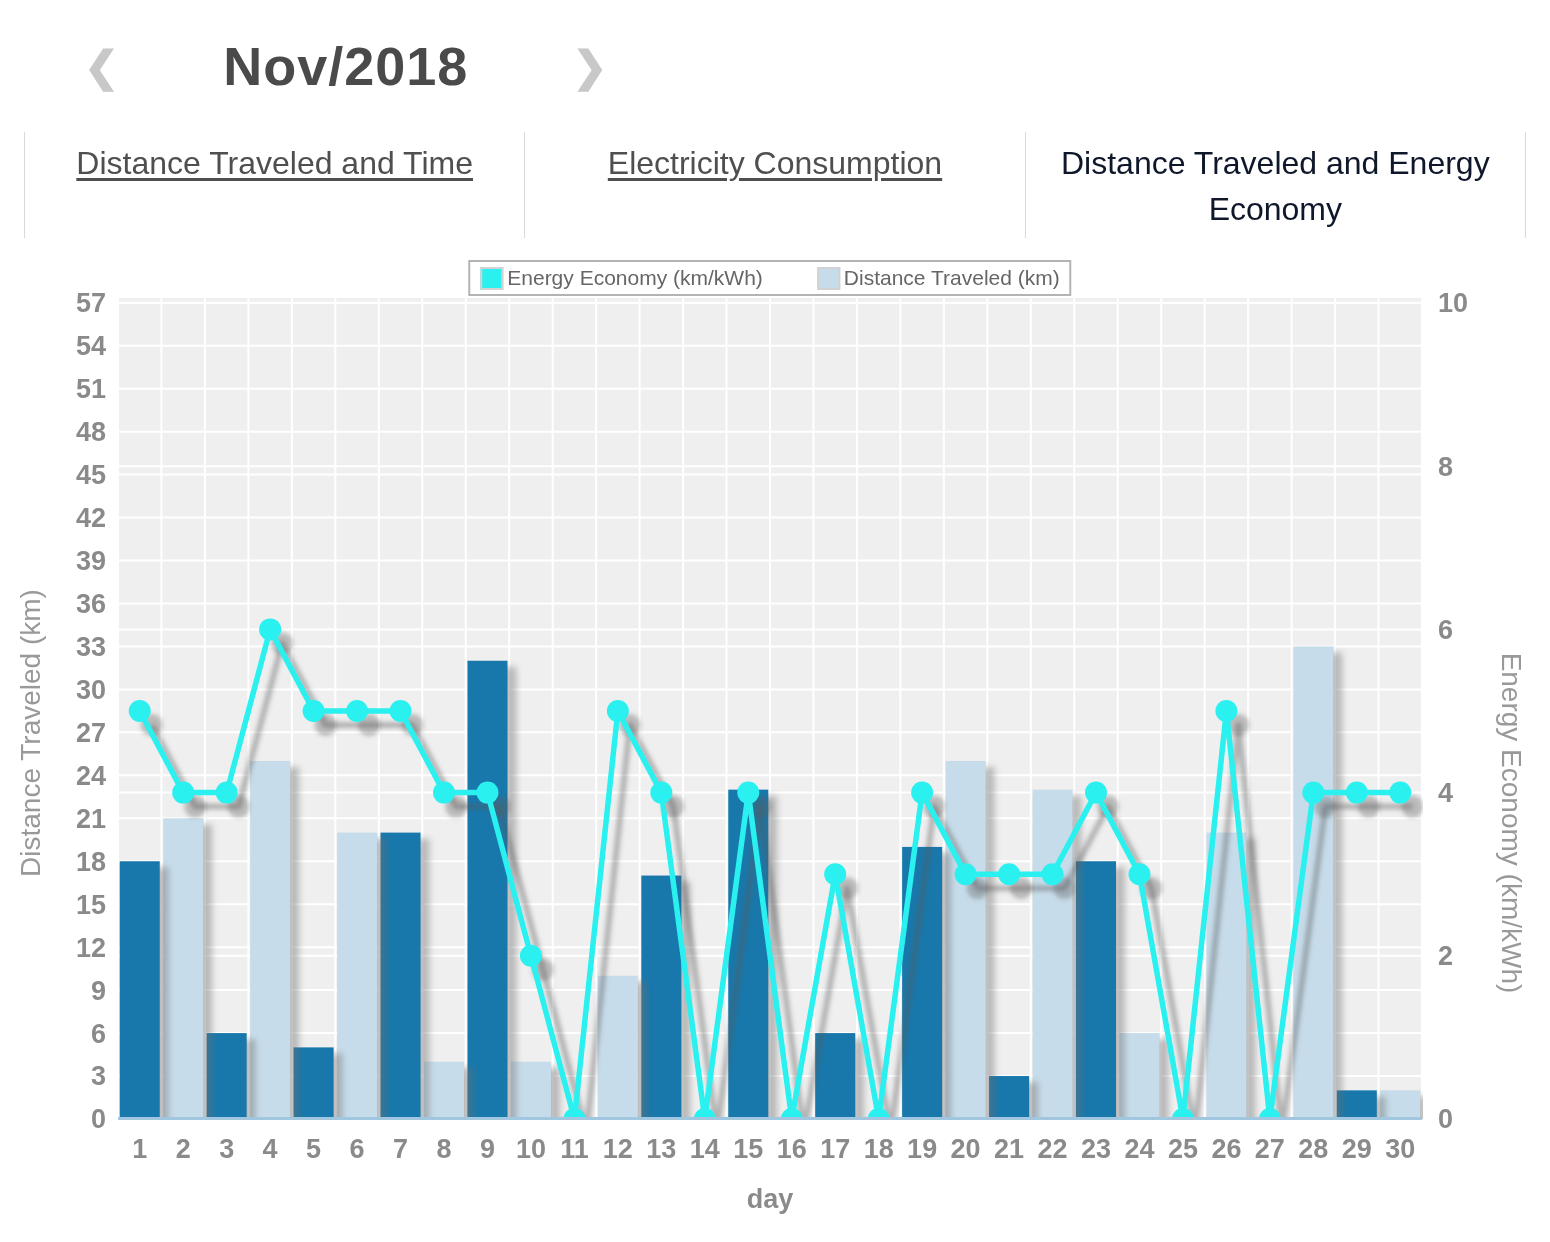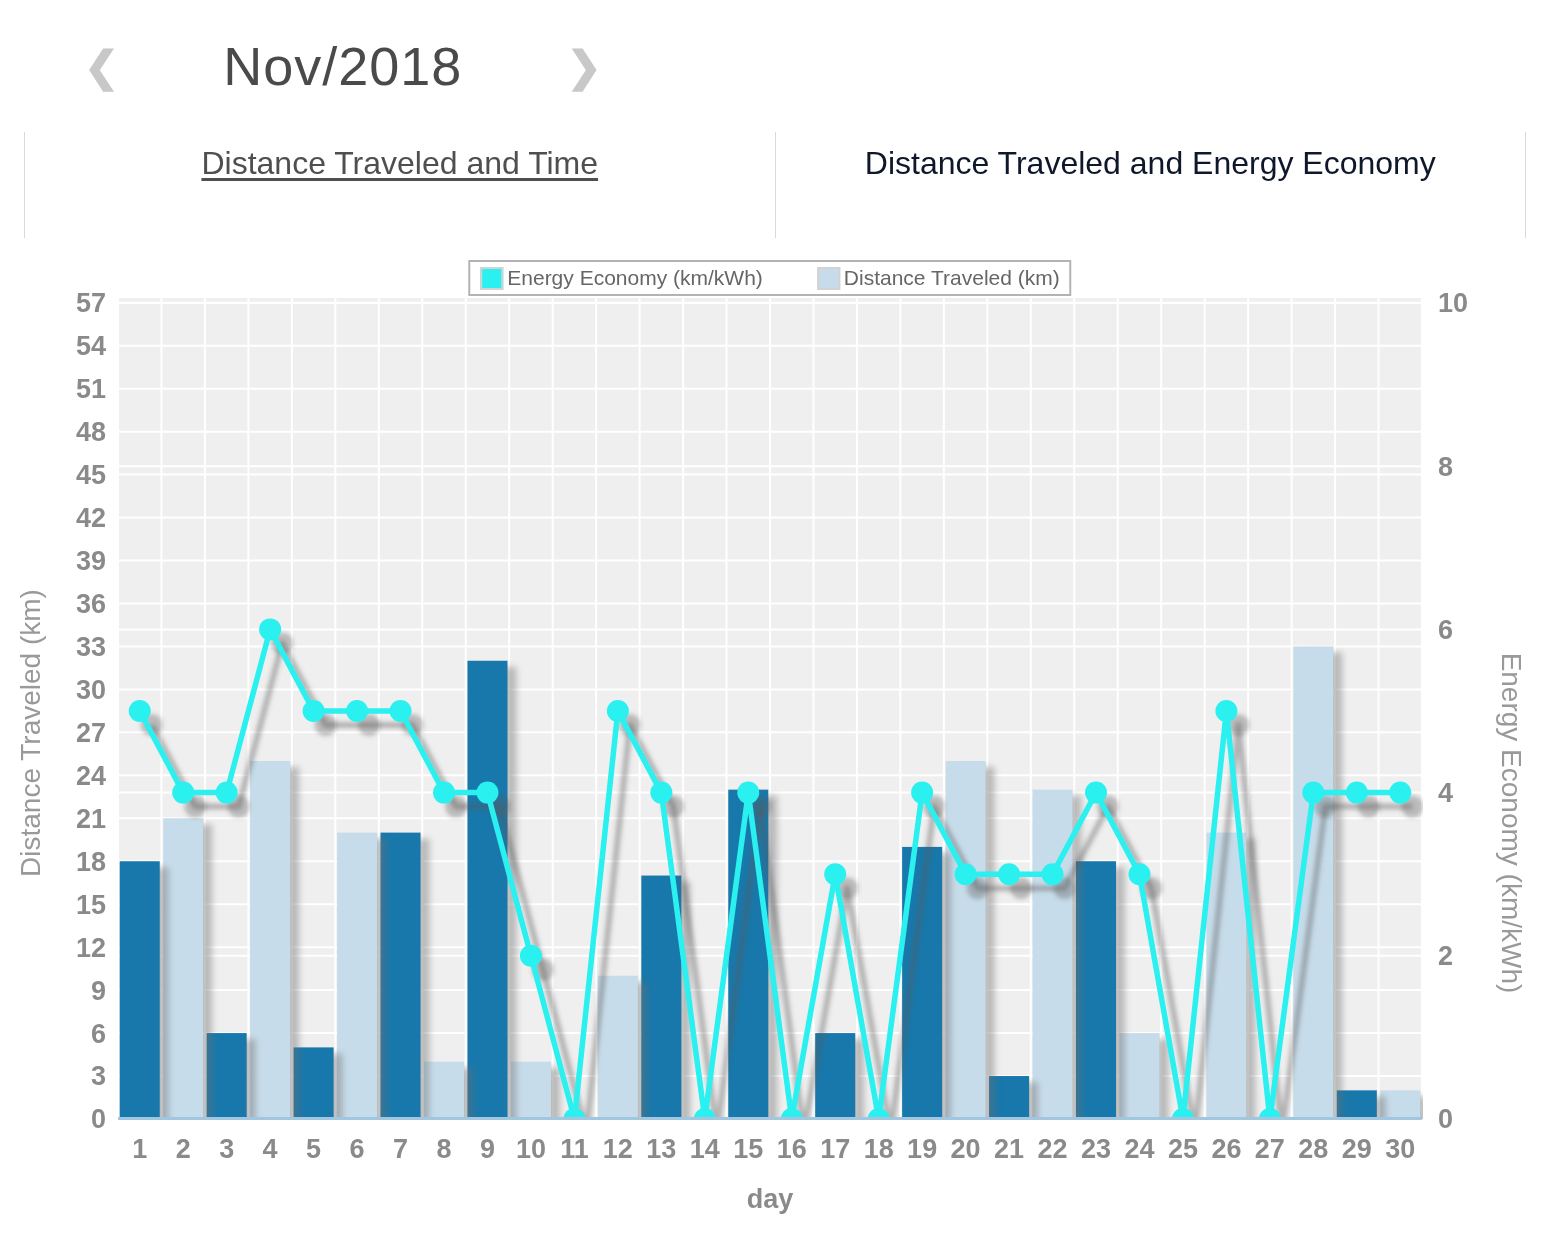--- a/index.html
+++ b/index.html
@@ -2,21 +2,21 @@
 <html><head>
 <meta charset="utf-8">
 <style>
   * { margin:0; padding:0; box-sizing:border-box; }
   html,body { background:#ffffff; font-family:"Liberation Sans", sans-serif; }
   .page { position:relative; width:1550px; height:1242px; background:#fff; overflow:hidden; }
 
   
   .month-header { height:132px; display:flex; align-items:center; padding-left:84px; gap:104px; }
   .chev { font-size:42px; font-weight:bold; color:#c8c8c8; cursor:pointer; user-select:none; }
-  .month-title { font-size:54px; font-weight:normal; color:#4a4a4a; letter-spacing:1px; }
+  .month-title { font-size:54px; font-weight:bold; color:#4a4a4a; letter-spacing:1px; }
 
   
   .tabs { display:flex; margin:0 24px; height:106px; }
   .tab { flex:1; border-left:1px solid #d9d9d9; padding:8px 34px 0; text-align:center;
          font-size:32px; line-height:1.45; cursor:pointer; }
   .tab:last-child { border-right:1px solid #d9d9d9; }
   .tab span { color:#4f4f4f; text-decoration:underline; text-underline-offset:4px; }
   .tab.active { cursor:default; }
   .tab.active span { color:#0f172a; text-decoration:none; }
 
@@ -39,20 +39,23 @@
 
   <header class="month-header">
     <span class="chev">❮</span>
     <h1 class="month-title">Nov/2018</h1>
     <span class="chev">❯</span>
   </header>
 
   <nav class="tabs">
     <div class="tab">
       <span>Distance Traveled and Time</span>
+    </div>
+    <div class="tab">
+      <span>Electricity Consumption</span>
     </div>
     <div class="tab active">
       <span>Distance Traveled and Energy Economy</span>
     </div>
   </nav>
 
   <section class="chart-wrap">
     <div class="legend">
       <div class="legend-item">
         <span class="swatch" style="background: rgb(42, 240, 240);"></span>

